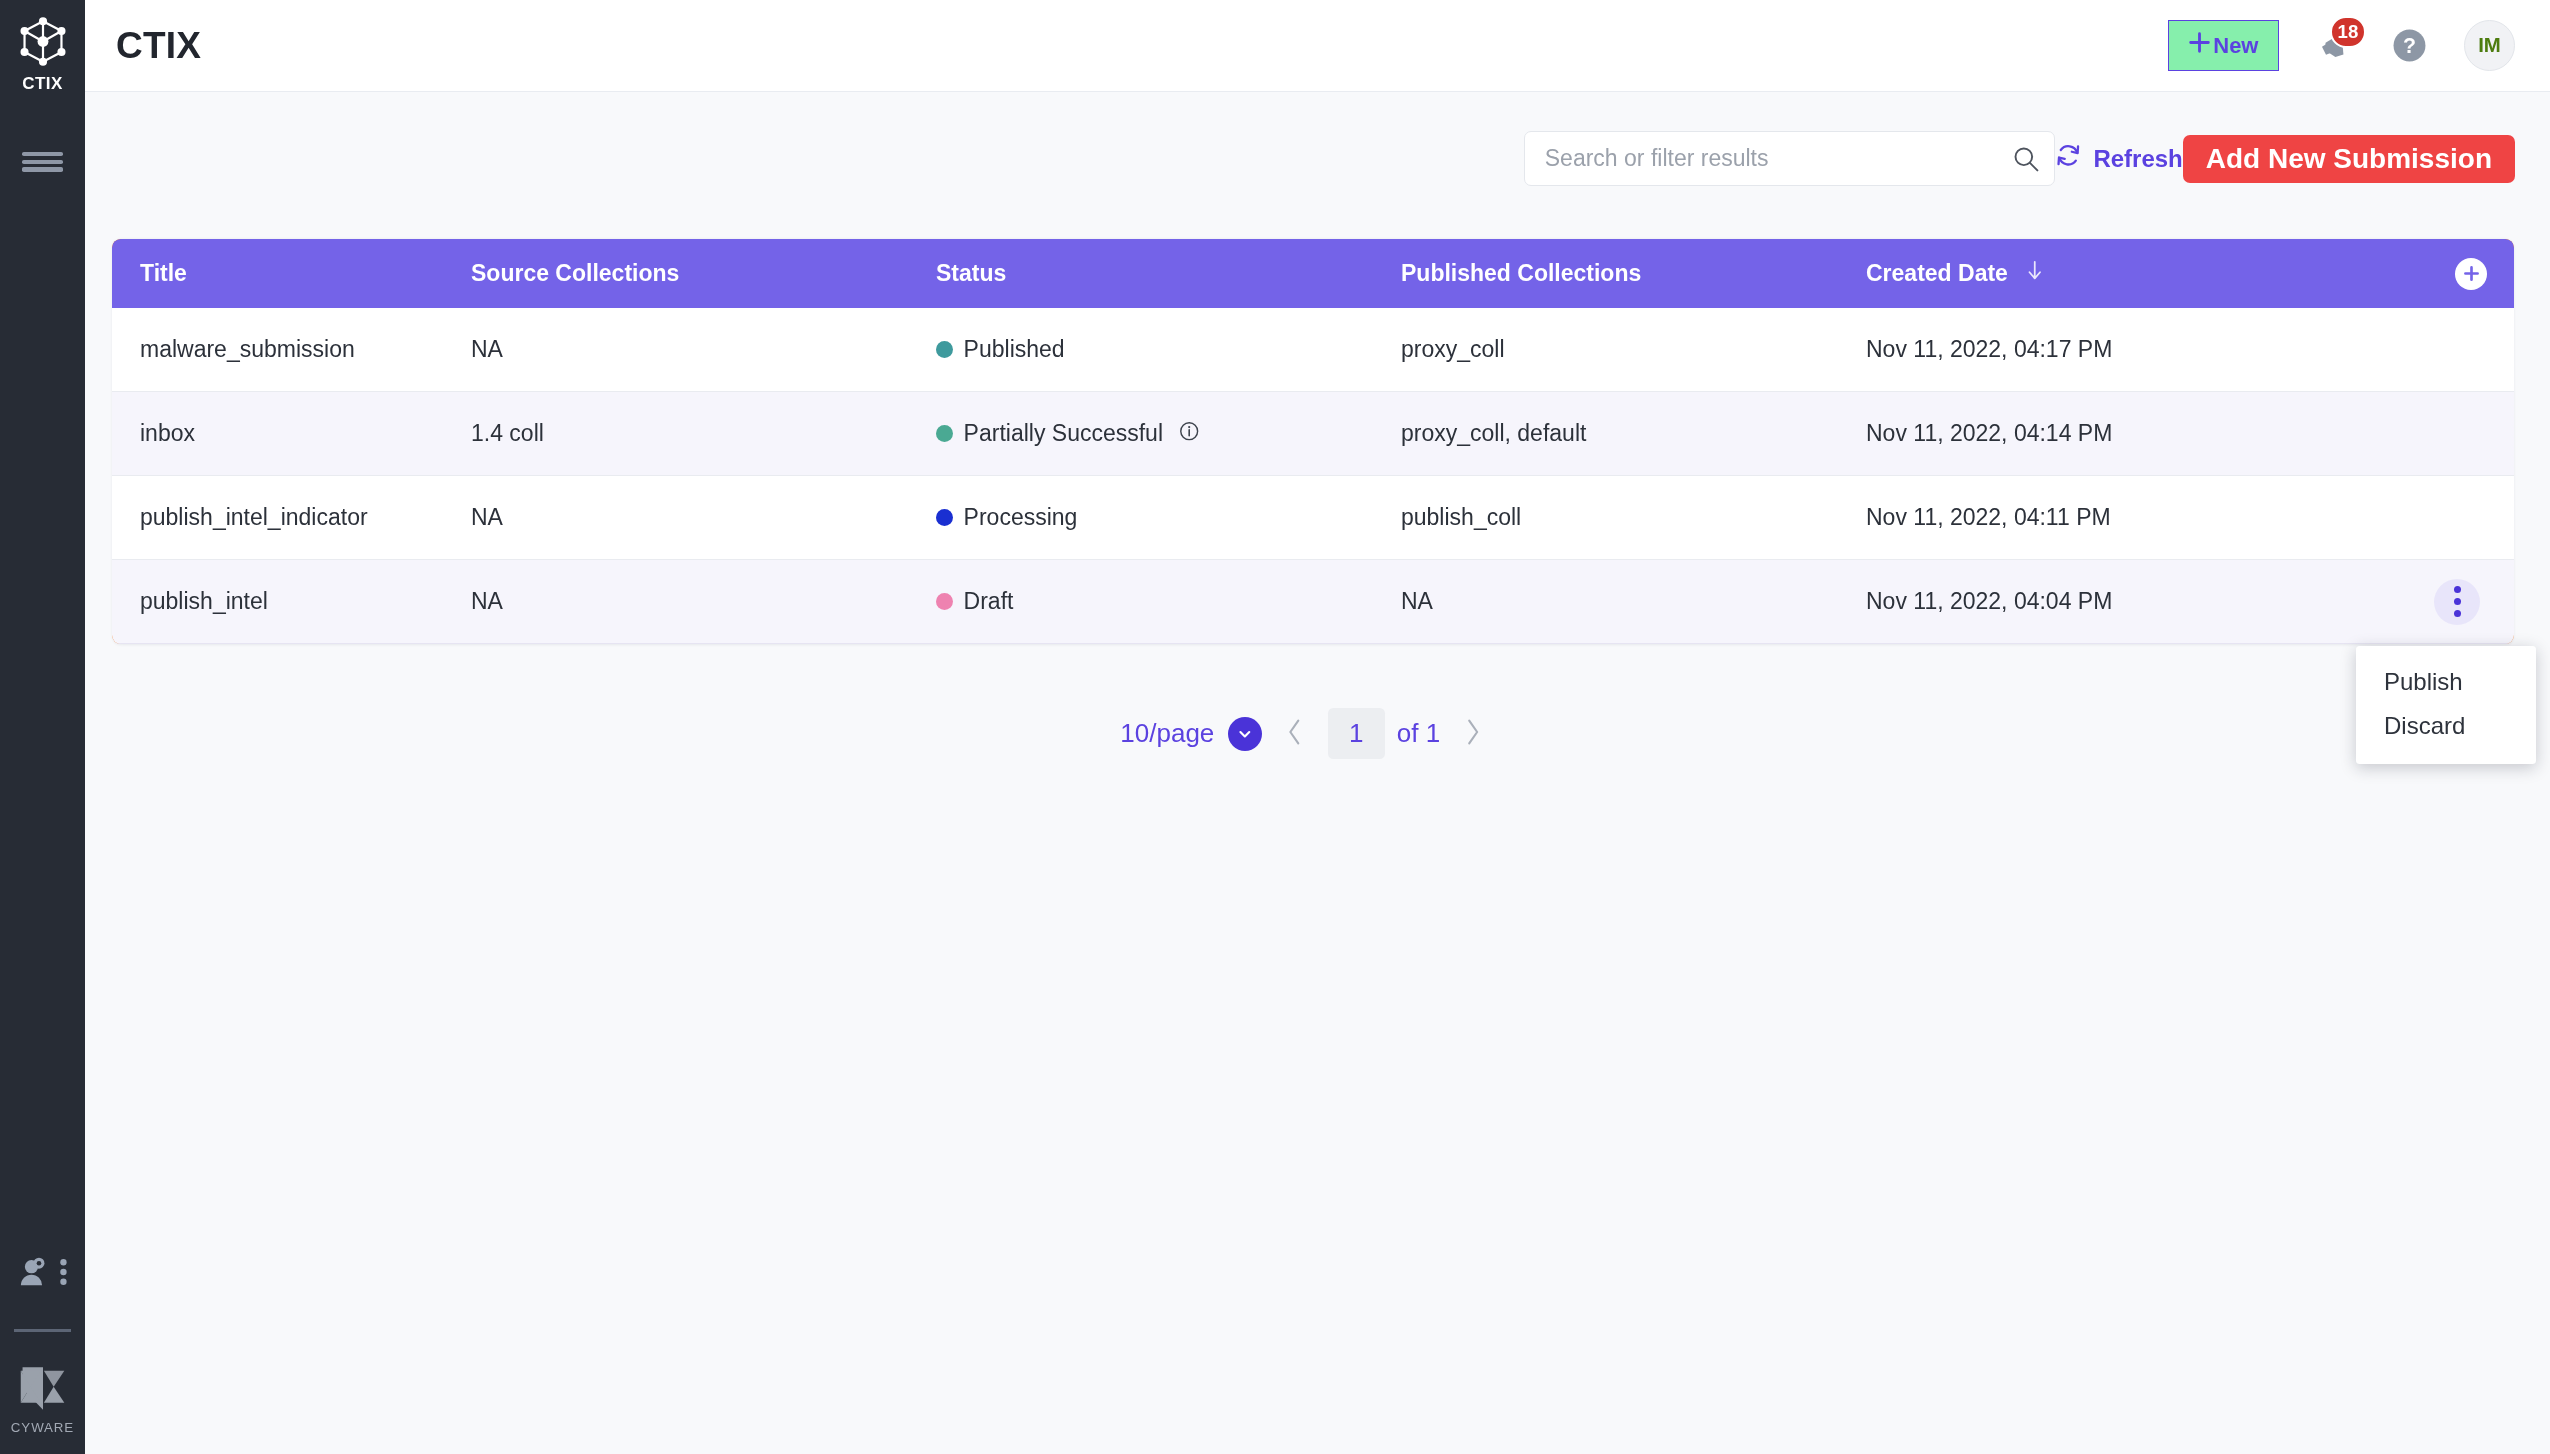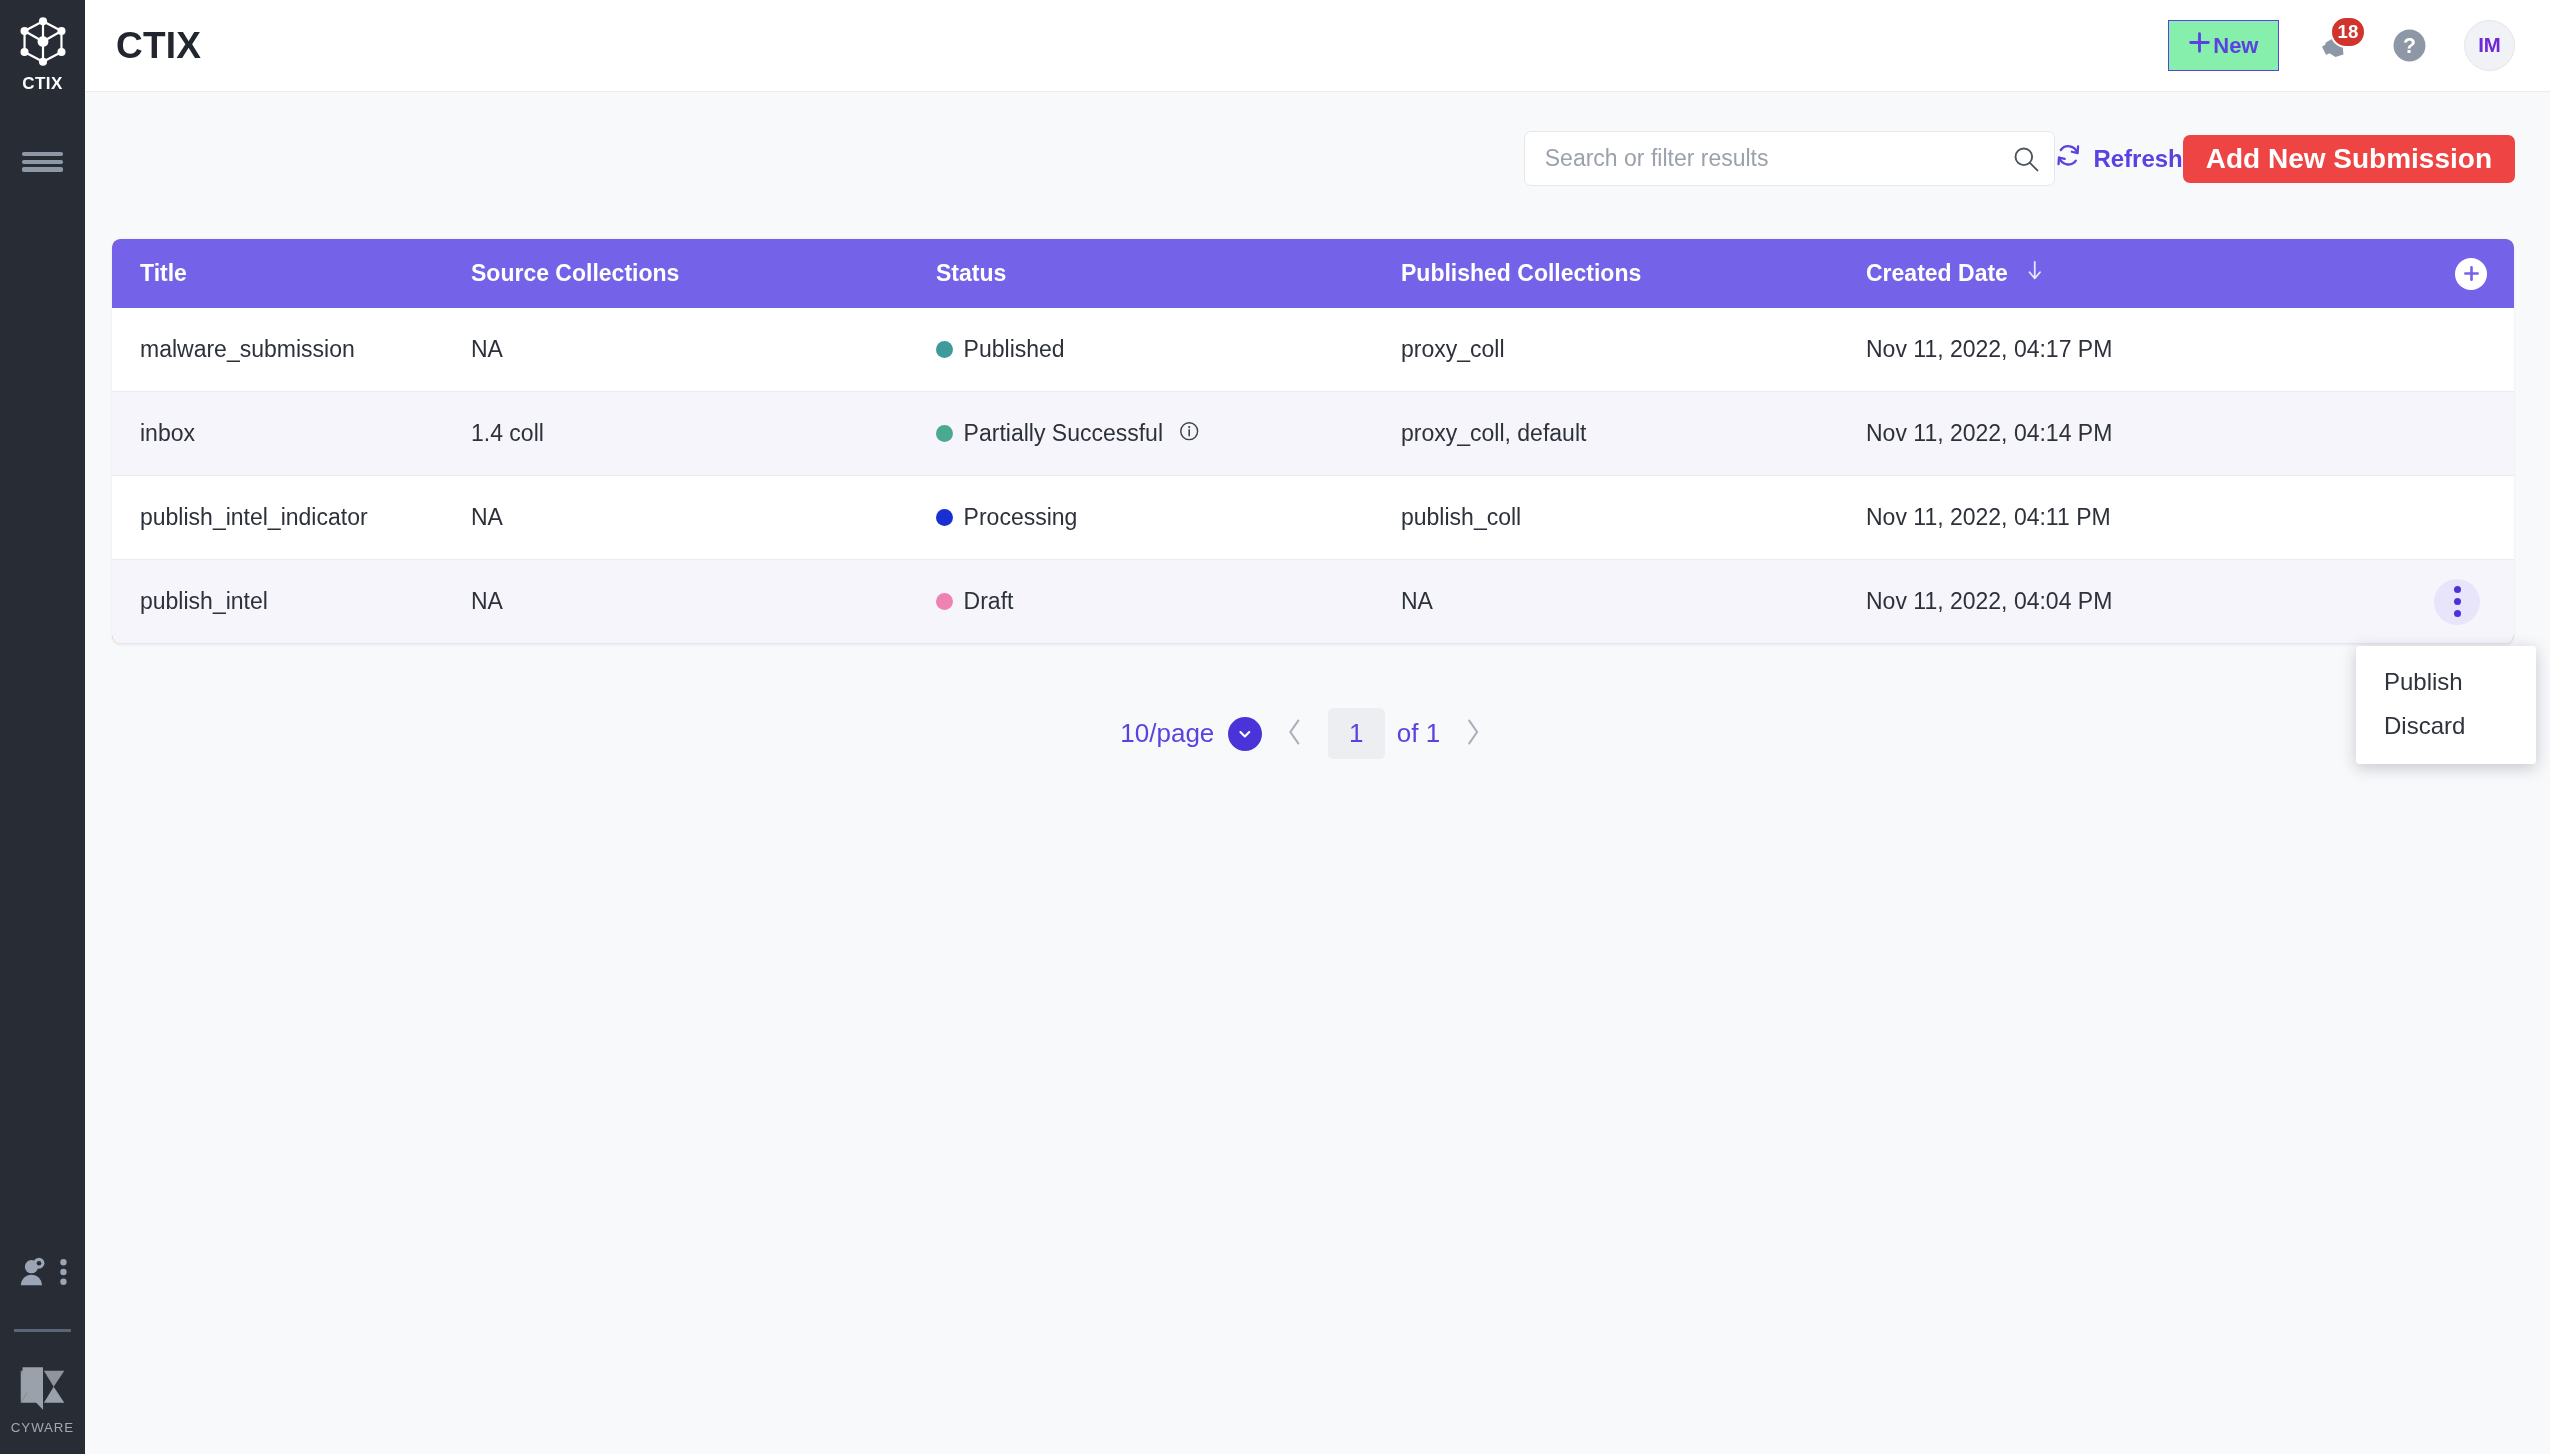--- a/index.html
+++ b/index.html
@@ -50,21 +50,21 @@
     background: #d0342c; color: #fff;
     font-size: 18.6px; font-weight: bold;
     display: flex; align-items: center; justify-content: center;
     border: 2.7px solid #ffffff; padding: 0 5.3px;
   }
   #help-icon { width: 39px; height: 39px; cursor: pointer; }
   #avatar {
     width: 51px; height: 51px; border-radius: 50%;
     background: #f1f2f5; border: 1.8px solid #e2e5ea;
     display: flex; align-items: center; justify-content: center;
-    color: #6d28d9; font-size: 20.4px; font-weight: bold; cursor: pointer;
+    color: #4d7c0f; font-size: 20.4px; font-weight: bold; cursor: pointer;
   }
 
   
   #page-head {
     position: absolute; left: 85px; top: 92px; width: 2465px; height: 133px;
     display: flex; align-items: center;
   }
   #page-title { margin-left: 42px; font-size: 39px; font-weight: bold; color: #262b33; }
   #head-right { margin-left: auto; display: flex; align-items: center; margin-right: 35px; }
   #search-box {

